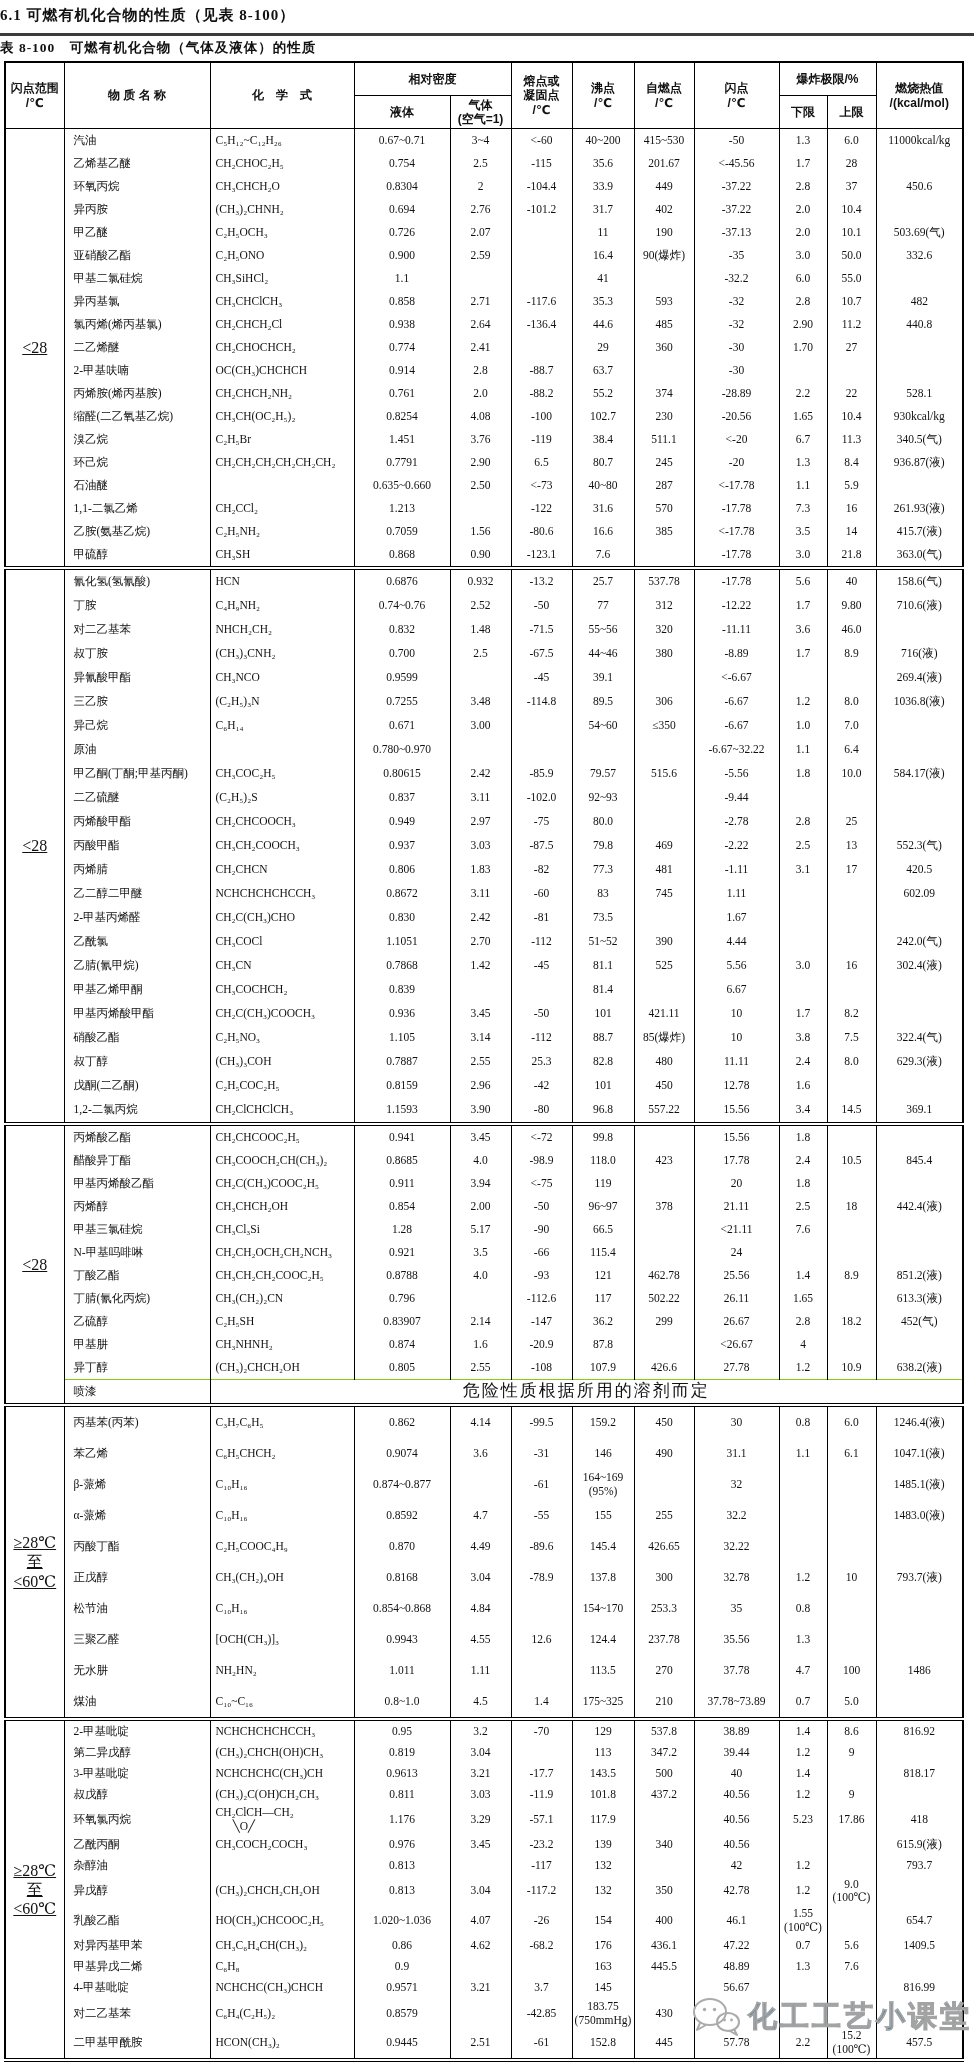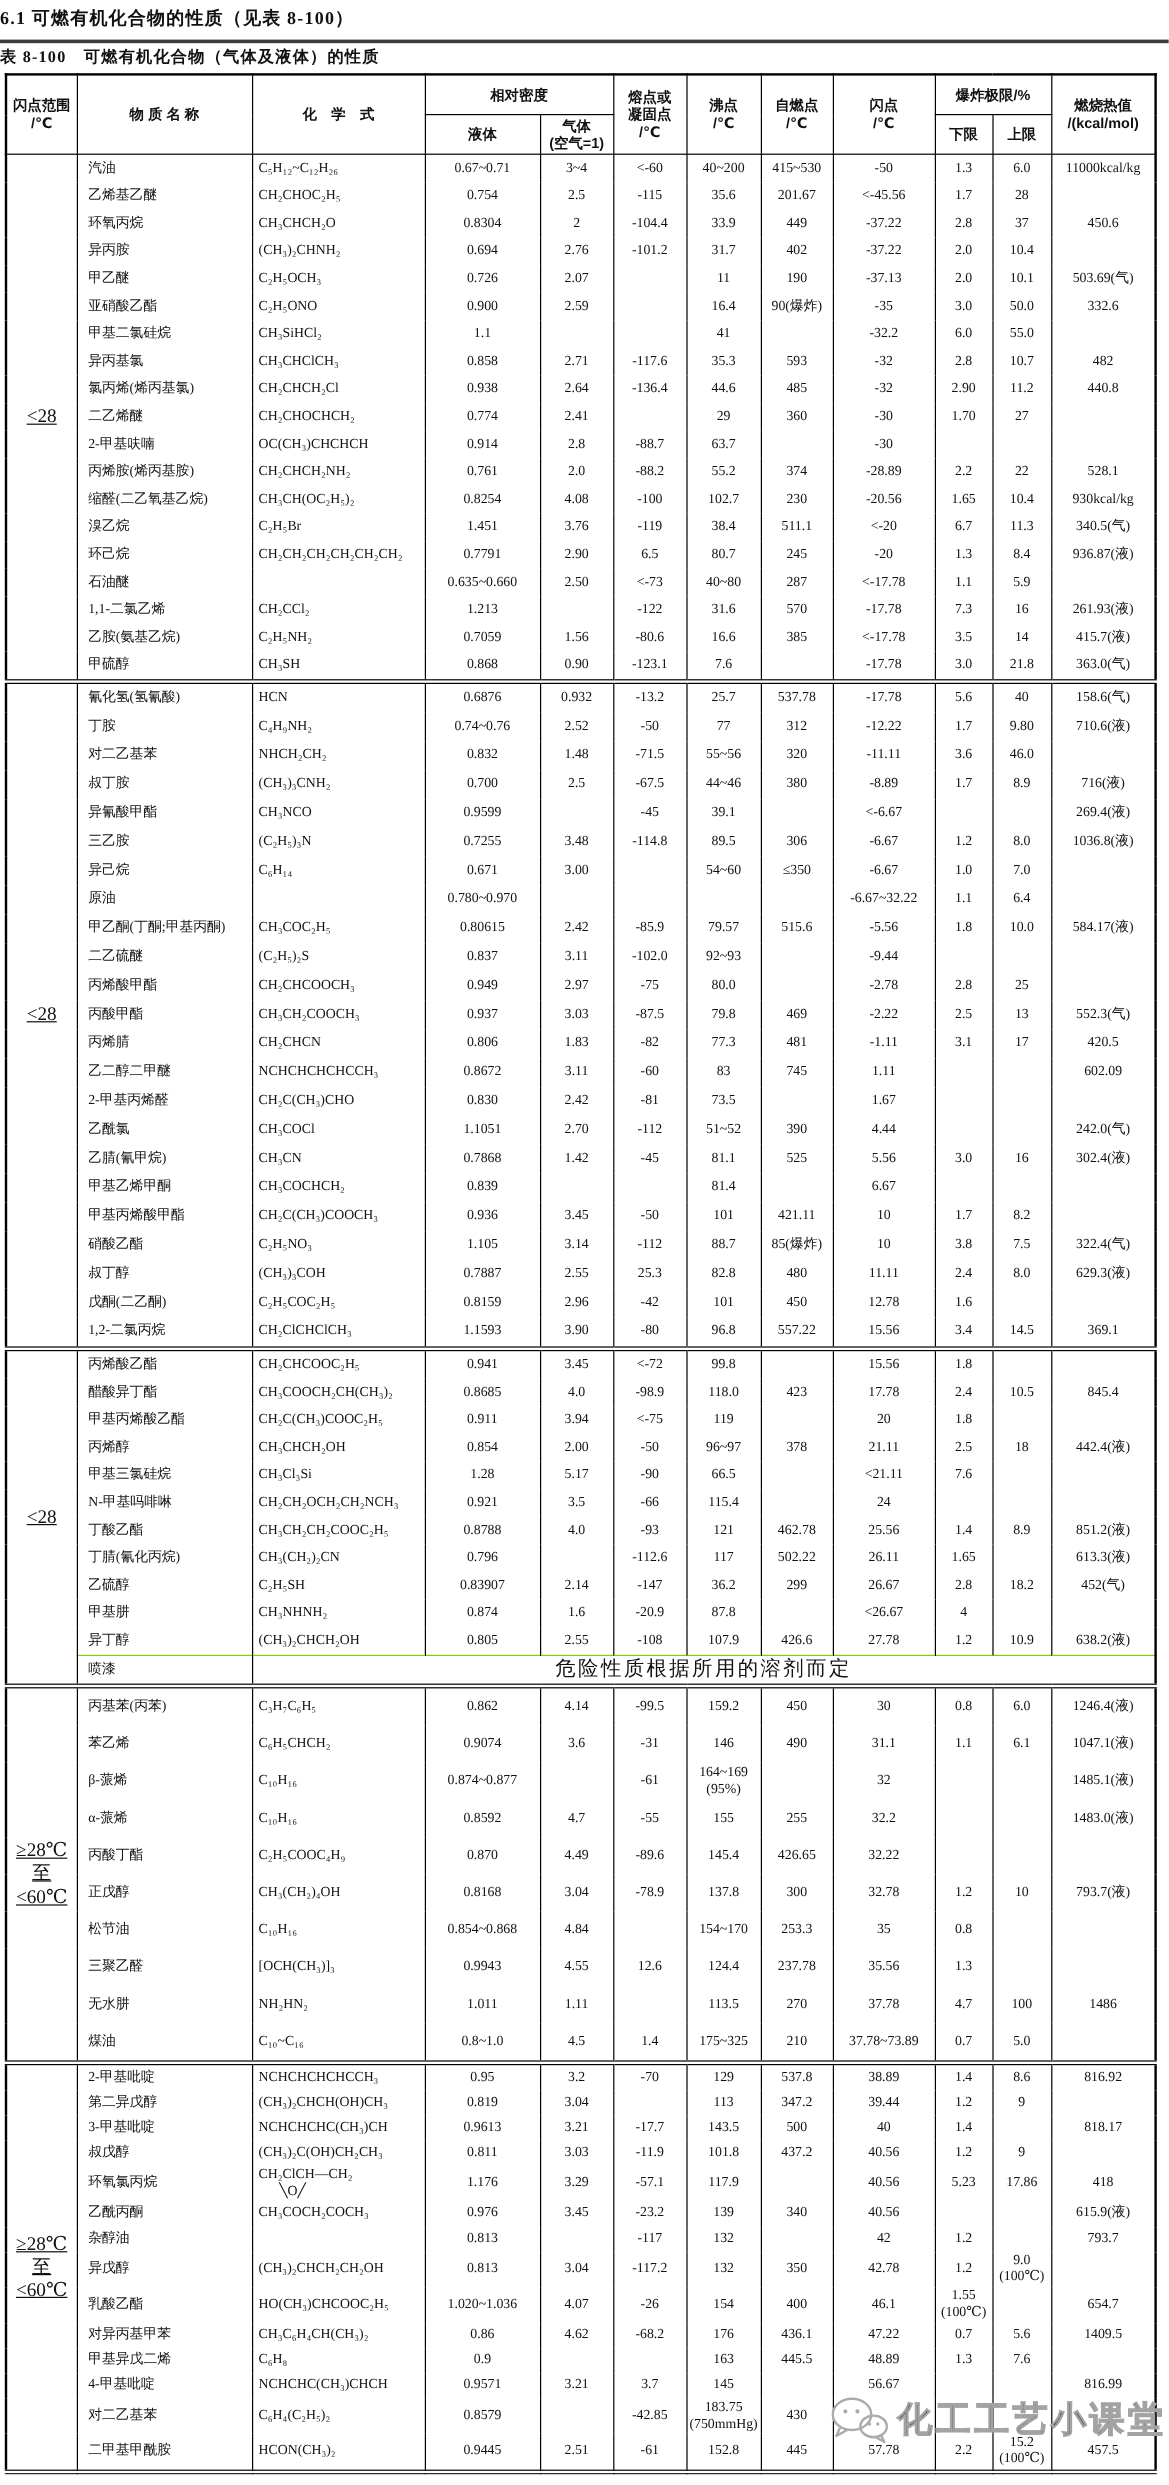--- a/index.html
+++ b/index.html
@@ -25,21 +25,21 @@
   tbody.g1 td{height:22px;}
   tbody.g2 td{height:21px;}
   tbody.g3 td{height:29px;}
   tbody.g4 td{height:19px;}
   tr.sec-start td{border-top:4px double #000;}
   tr.note-row td{border-top:1px solid #84cc16;}
   td.note-cell{text-align:center;font-size:17px;letter-spacing:2px;}
   .watermark{position:absolute;left:690px;top:1996px;display:flex;align-items:center;
     gap:6px;pointer-events:none;}
   .wm-text{font-family:"Liberation Sans","DejaVu Sans",sans-serif;font-size:29px;
-    font-weight:bold;letter-spacing:3px;color:#0f172a;
+    font-weight:bold;letter-spacing:3px;color:#0369a1;
     -webkit-text-stroke:1px #a3a3a3;white-space:nowrap;}
   .wm-icon svg{display:block;}
 </style>
 </head>
 <body>
 
 <div class="doc-heading">6.1  可燃有机化合物的性质（见表 8-100）</div>
 <div class="top-rule"></div>
 <div class="table-title">表 8-100　可燃有机化合物（气体及液体）的性质</div>
 

